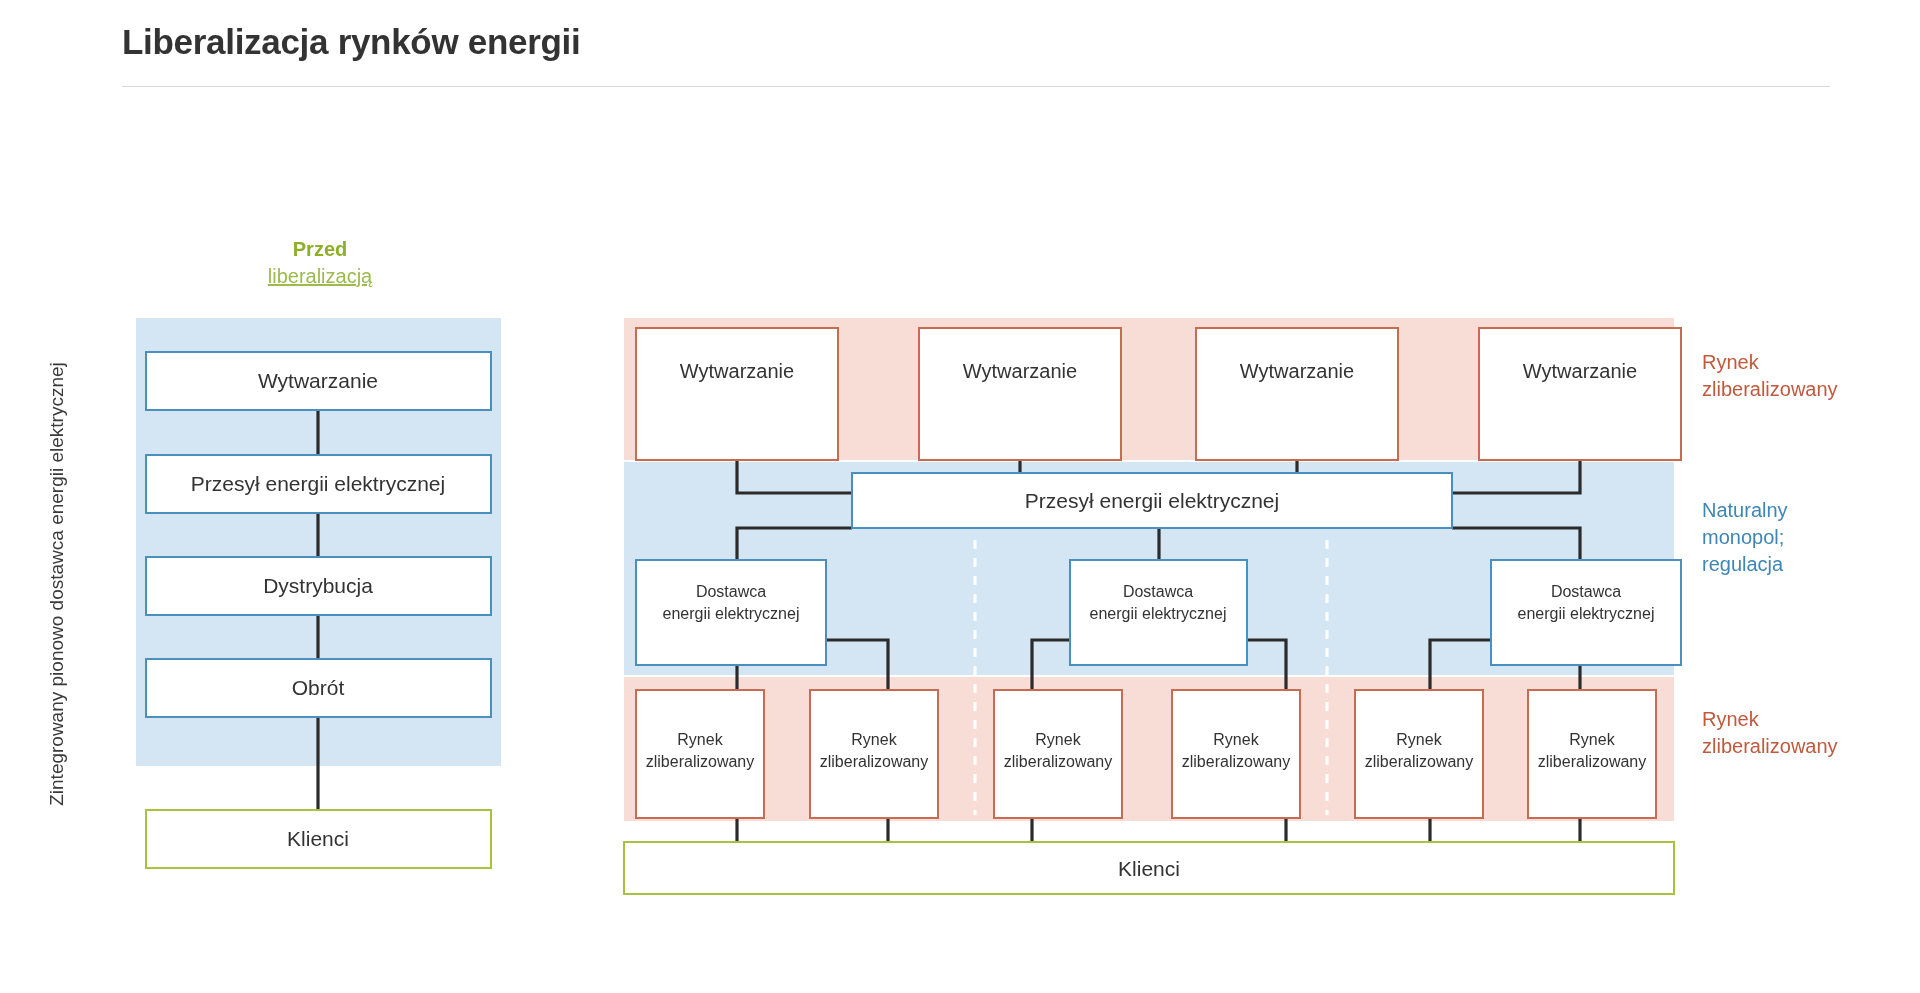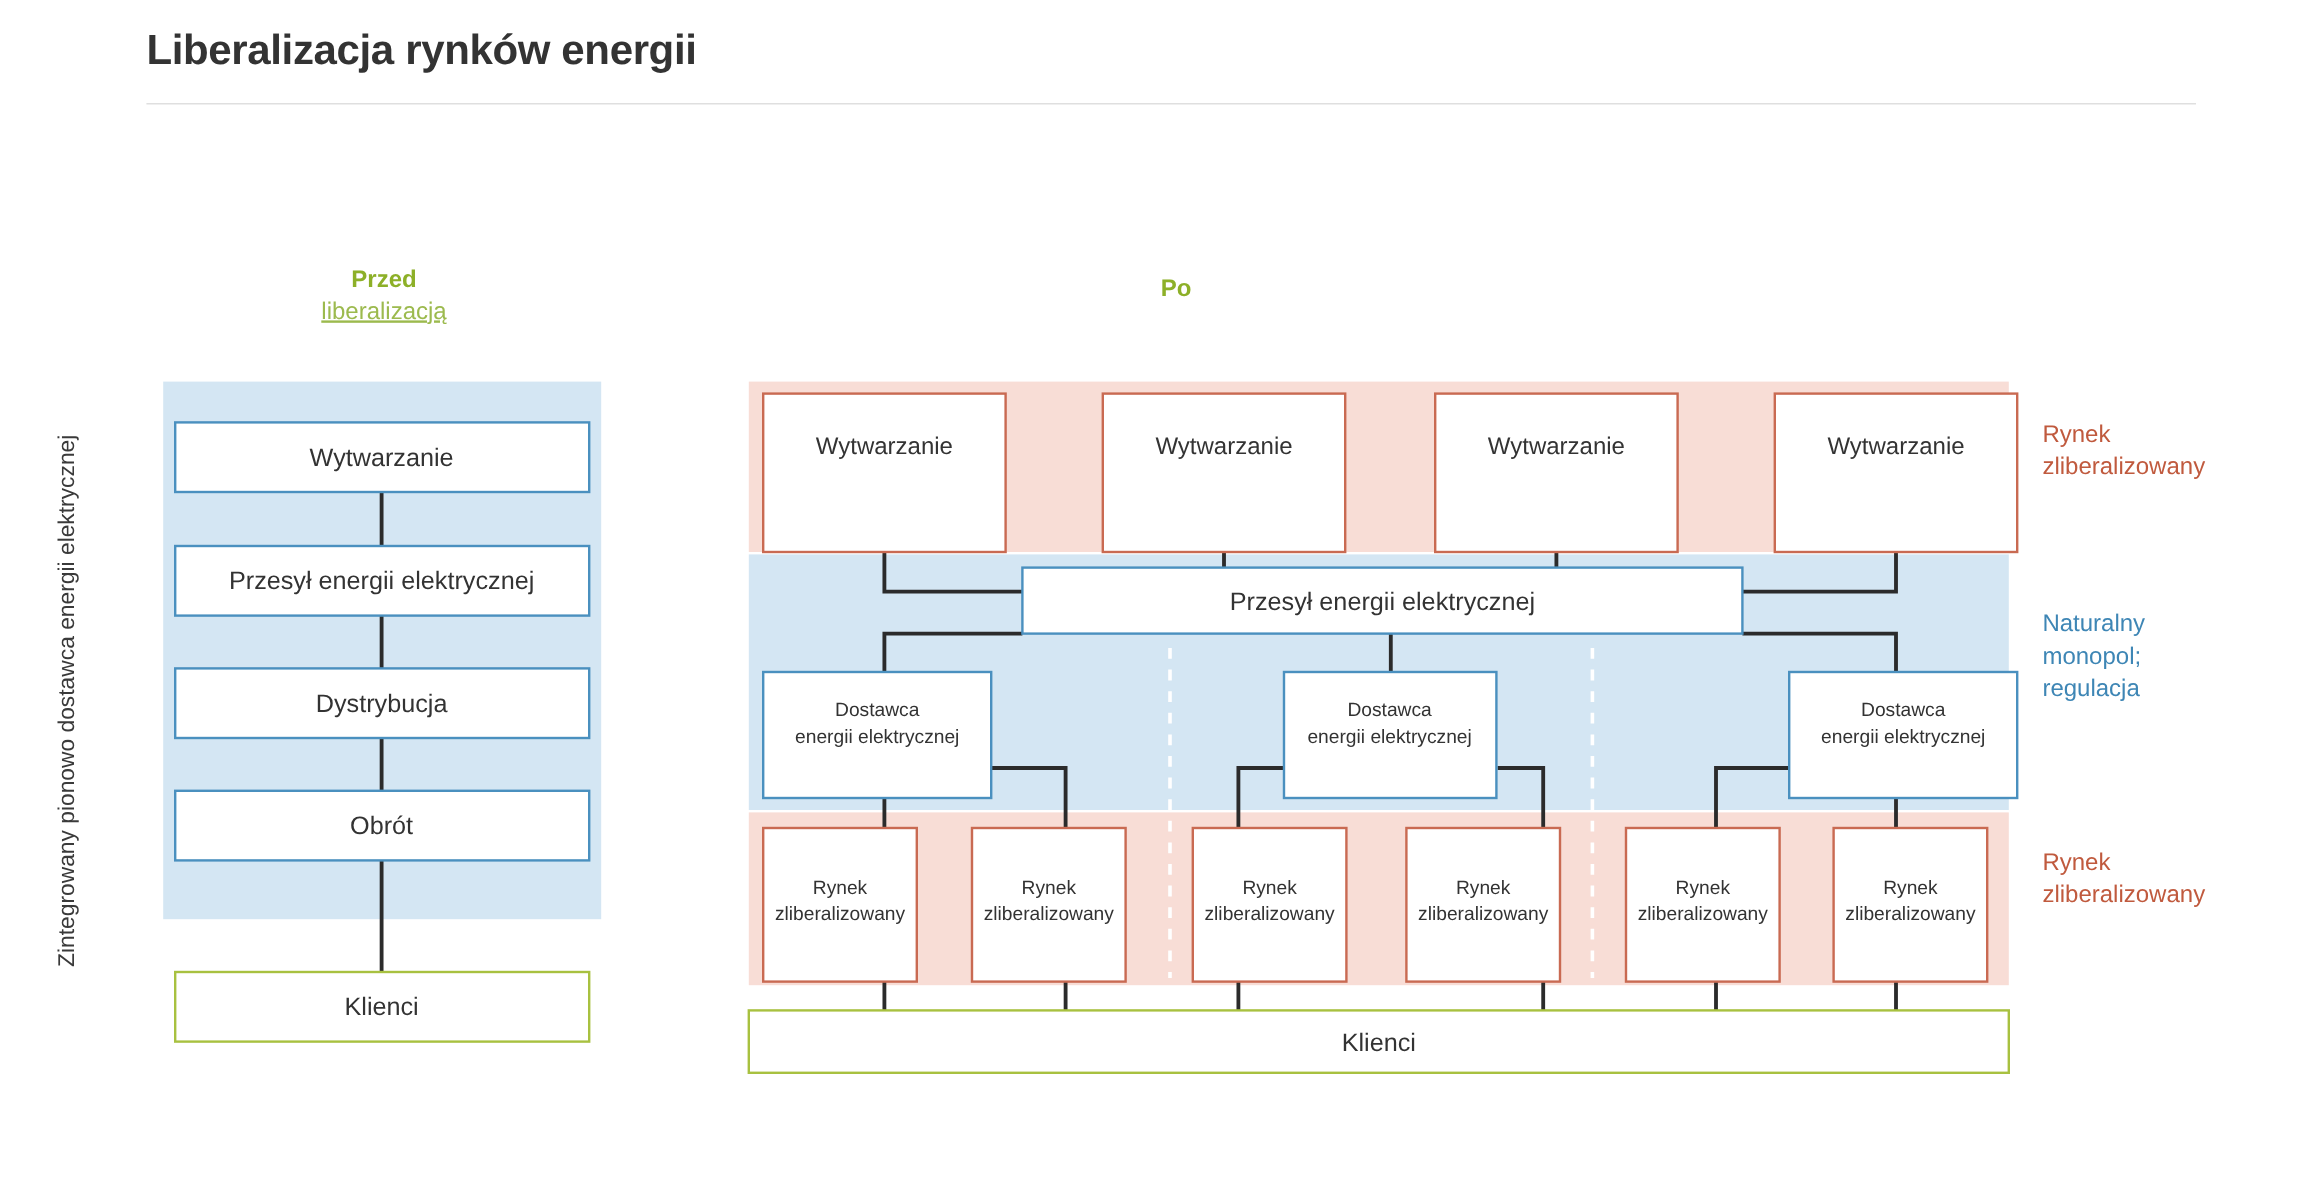--- a/index.html
+++ b/index.html
@@ -53,51 +53,50 @@
     font-weight: bold;
     font-size: 20px;
     color: #8db028;
   }
   .col-head .light {
     display: block;
     font-size: 20px;
     color: #9cba4e;
     text-decoration: underline;
   }
-  #head-before { left: 140px; top: 220px; width: 360px; }
+  #head-before { left: 140px; top: 236px; width: 360px; }
   #head-after  { left: 800px; top: 228px; width: 360px; }
 
   #diagram { position: absolute; left: 0; top: 0; }
 
   .side-label {
     position: absolute;
     font-size: 20px;
     line-height: 1.35;
     white-space: pre-line;
   }
   .side-label.red  { color: #c05a3e; }
   .side-label.blue { color: #3e86b5; }
   #lbl-market-top { left: 1702px; top: 349px; }
-  #lbl-monopoly   { left: 1702px; top: 497px; margin-top: 10px; }
+  #lbl-monopoly   { left: 1702px; top: 497px; }
   #lbl-market-bot { left: 1702px; top: 706px; }
 </style>
 </head>
 <body>
 
 <div id="page-title">Liberalizacja rynków energii</div>
 <div id="title-rule"></div>
 
 <div id="axis-label">Zintegrowany pionowo dostawca energii elektrycznej</div>
 
 <div class="col-head" id="head-before">
   <span class="strong">Przed</span>
   <span class="light">liberalizacją</span>
 </div>
 <div class="col-head" id="head-after">
-  <span class="strong">Po</span>
 </div>
 
 <div class="side-label red" id="lbl-market-top">Rynek
 zliberalizowany</div>
 <div class="side-label blue" id="lbl-monopoly">Naturalny
 monopol;
 regulacja</div>
 <div class="side-label red" id="lbl-market-bot">Rynek
 zliberalizowany</div>
 

